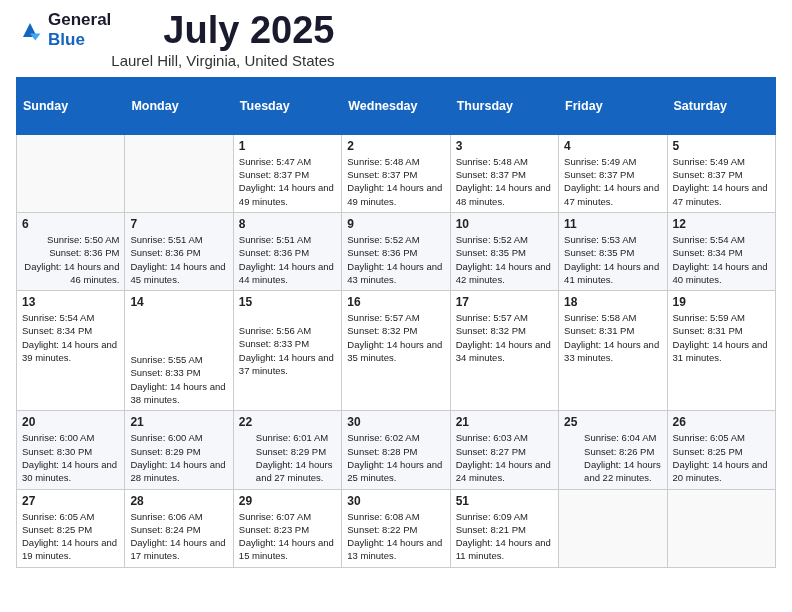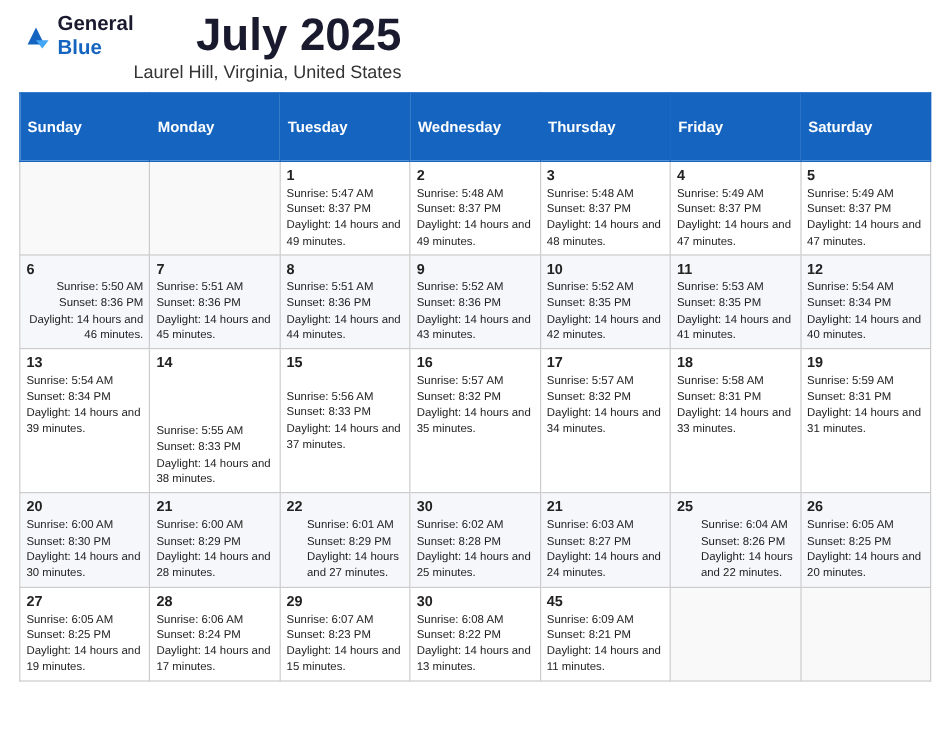--- a/index.html
+++ b/index.html
@@ -309,21 +309,21 @@
 Sunset: 8:23 PM
 Daylight: 14 hours and 15 minutes.</div>
           </td>
           <td>
             <span class="day-number">30</span>
             <div class="day-detail" style="white-space: pre-line;">Sunrise: 6:08 AM
 Sunset: 8:22 PM
 Daylight: 14 hours and 13 minutes.</div>
           </td>
           <td>
-            <span class="day-number">45</span>
+            <span class="day-number">51</span>
             <div class="day-detail" style="white-space: pre-line;">Sunrise: 6:09 AM
 Sunset: 8:21 PM
 Daylight: 14 hours and 11 minutes.</div>
           </td>
           <td class="empty-cell"></td>
           <td class="empty-cell"></td>
         </tr>
       </tbody>
   </table>
 </div>

